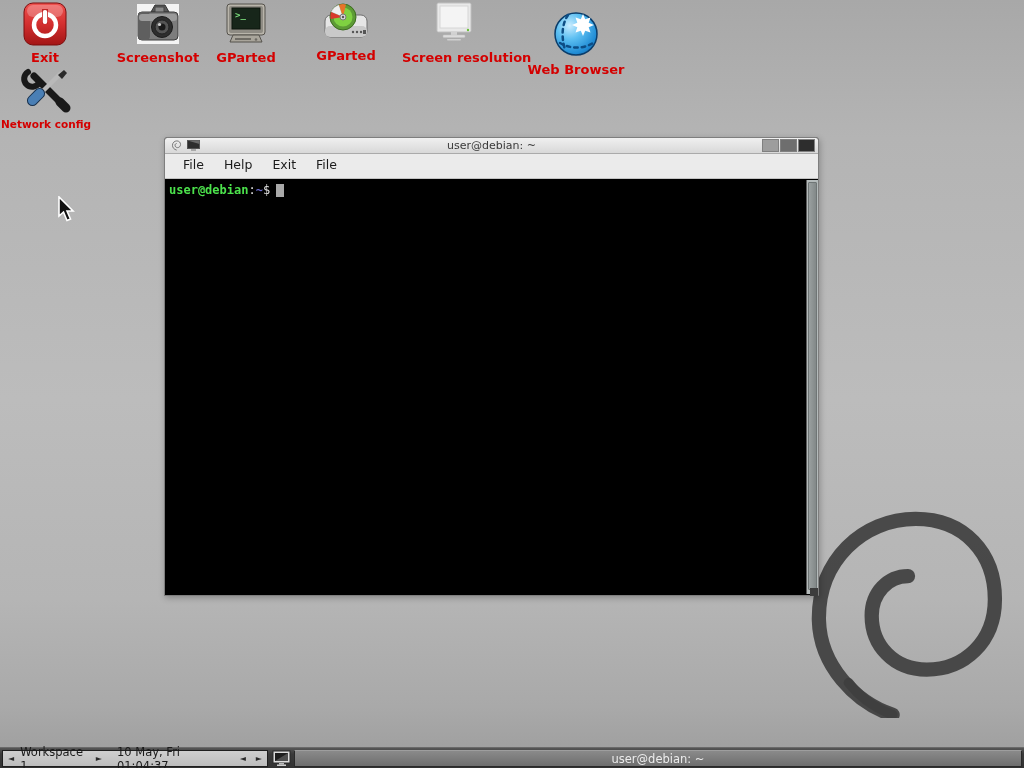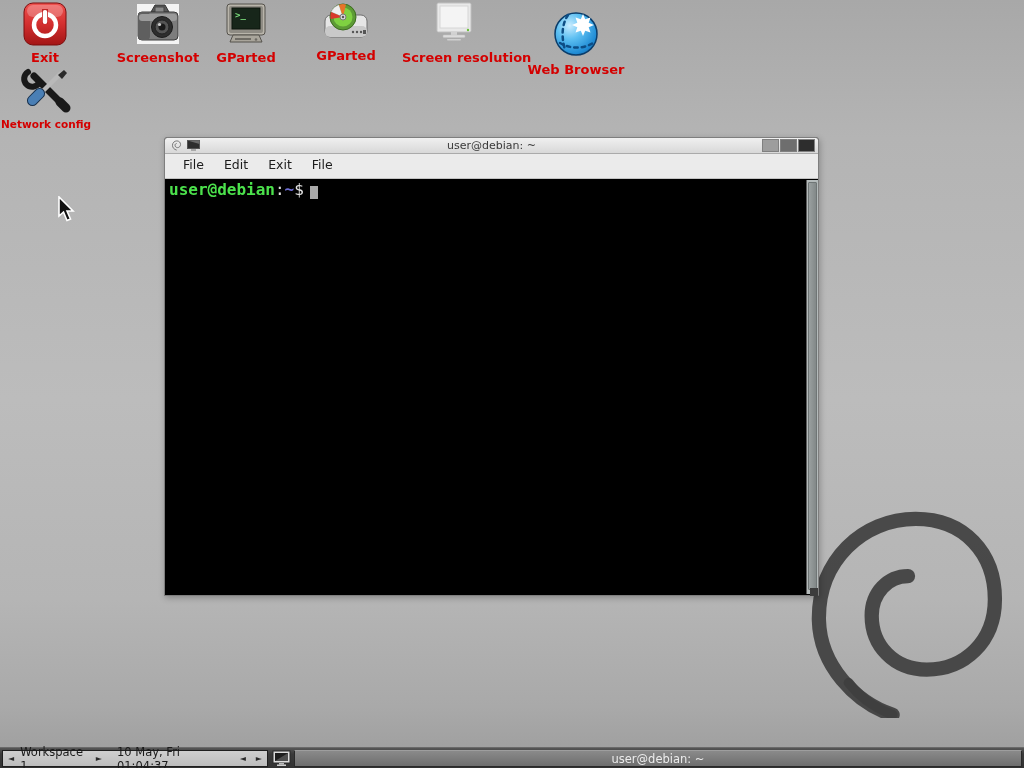--- a/index.html
+++ b/index.html
@@ -61,21 +61,21 @@
     font-size:12.5px; color:#1c1c1c; padding:3px 10px; cursor:default;
   }
 
   .termbody {
     position:absolute; left:1px; right:1px; top:42px; bottom:1px;
     background:#000; overflow:hidden;
   }
   .prompt {
     position:absolute; left:3px; top:3px;
     font-family:"DejaVu Sans Mono","Liberation Mono",monospace;
-    font-size:16px; line-height:14px; white-space:pre;
+    font-size:12px; line-height:14px; white-space:pre;
   }
   .prompt .u { color:#4ce24c; font-weight:bold; }
   .prompt .c { color:#e2e2e2; }
   .prompt .p { color:#6e6ed2; font-weight:bold; }
   .prompt .d { color:#e2e2e2; }
   .cursor-block { display:inline-block; width:8px; height:13px; background:#a9a9a9; vertical-align:text-bottom; margin-left:6px; }
 
   .vscroll {
     position:absolute; right:0; top:42px; bottom:1px; width:12px;
     background:#b4baba; border-left:1px solid #5c5c5c;
@@ -250,21 +250,21 @@
     <span class="title">user@debian: ~</span>
     <div class="tb-buttons">
       <div class="btn min"></div>
       <div class="btn max"></div>
       <div class="btn close"></div>
     </div>
   </div>
 
   <div class="menubar">
     <span class="mitem">File</span>
-    <span class="mitem">Edit</span>
+    <span class="mitem">Help</span>
     <span class="mitem">Exit</span>
     <span class="mitem">File</span>
   </div>
 
   <div class="termbody">
     <div class="prompt"><span class="u">user@debian</span><span class="c">:</span><span class="p">~</span><span class="d">$</span><span class="cursor-block"></span></div>
   </div>
 
   <div class="vscroll">
     <div class="thumb"></div>

